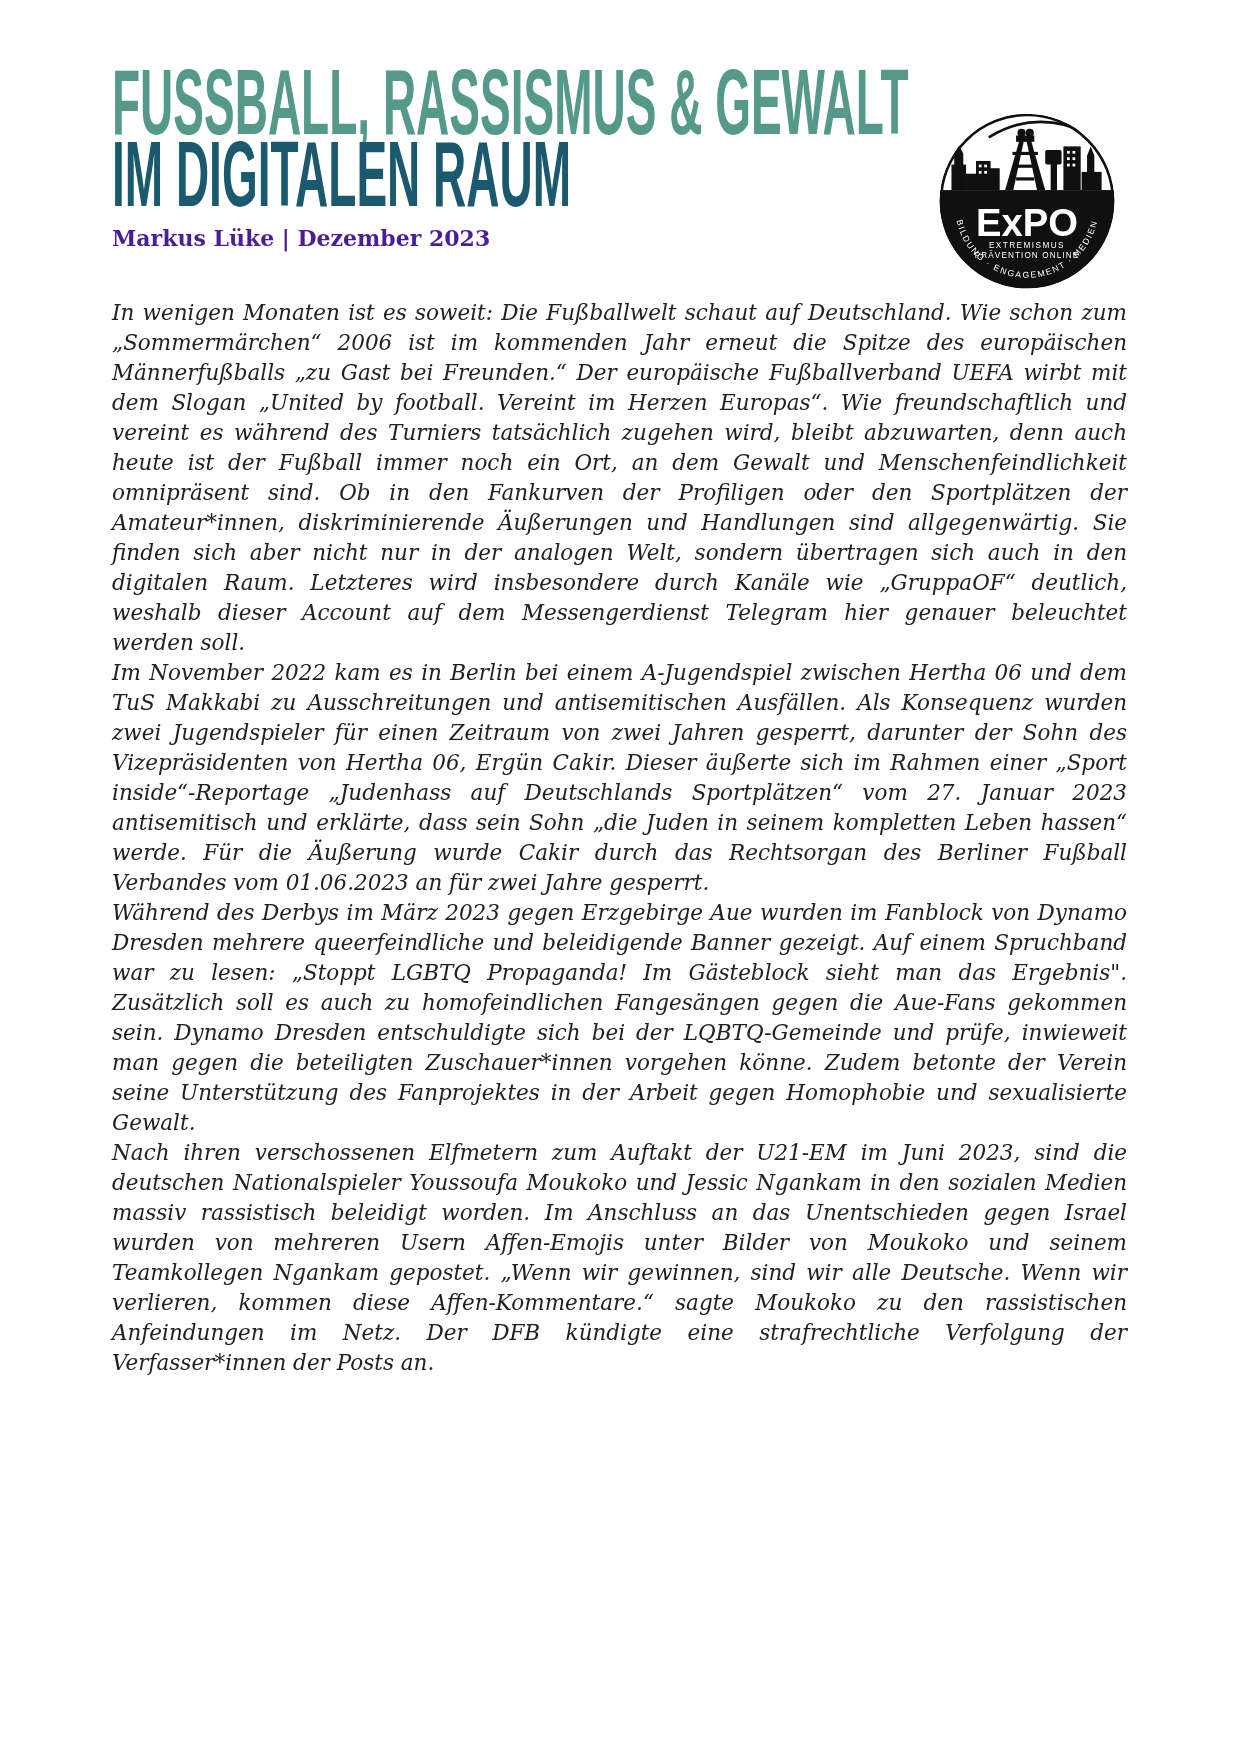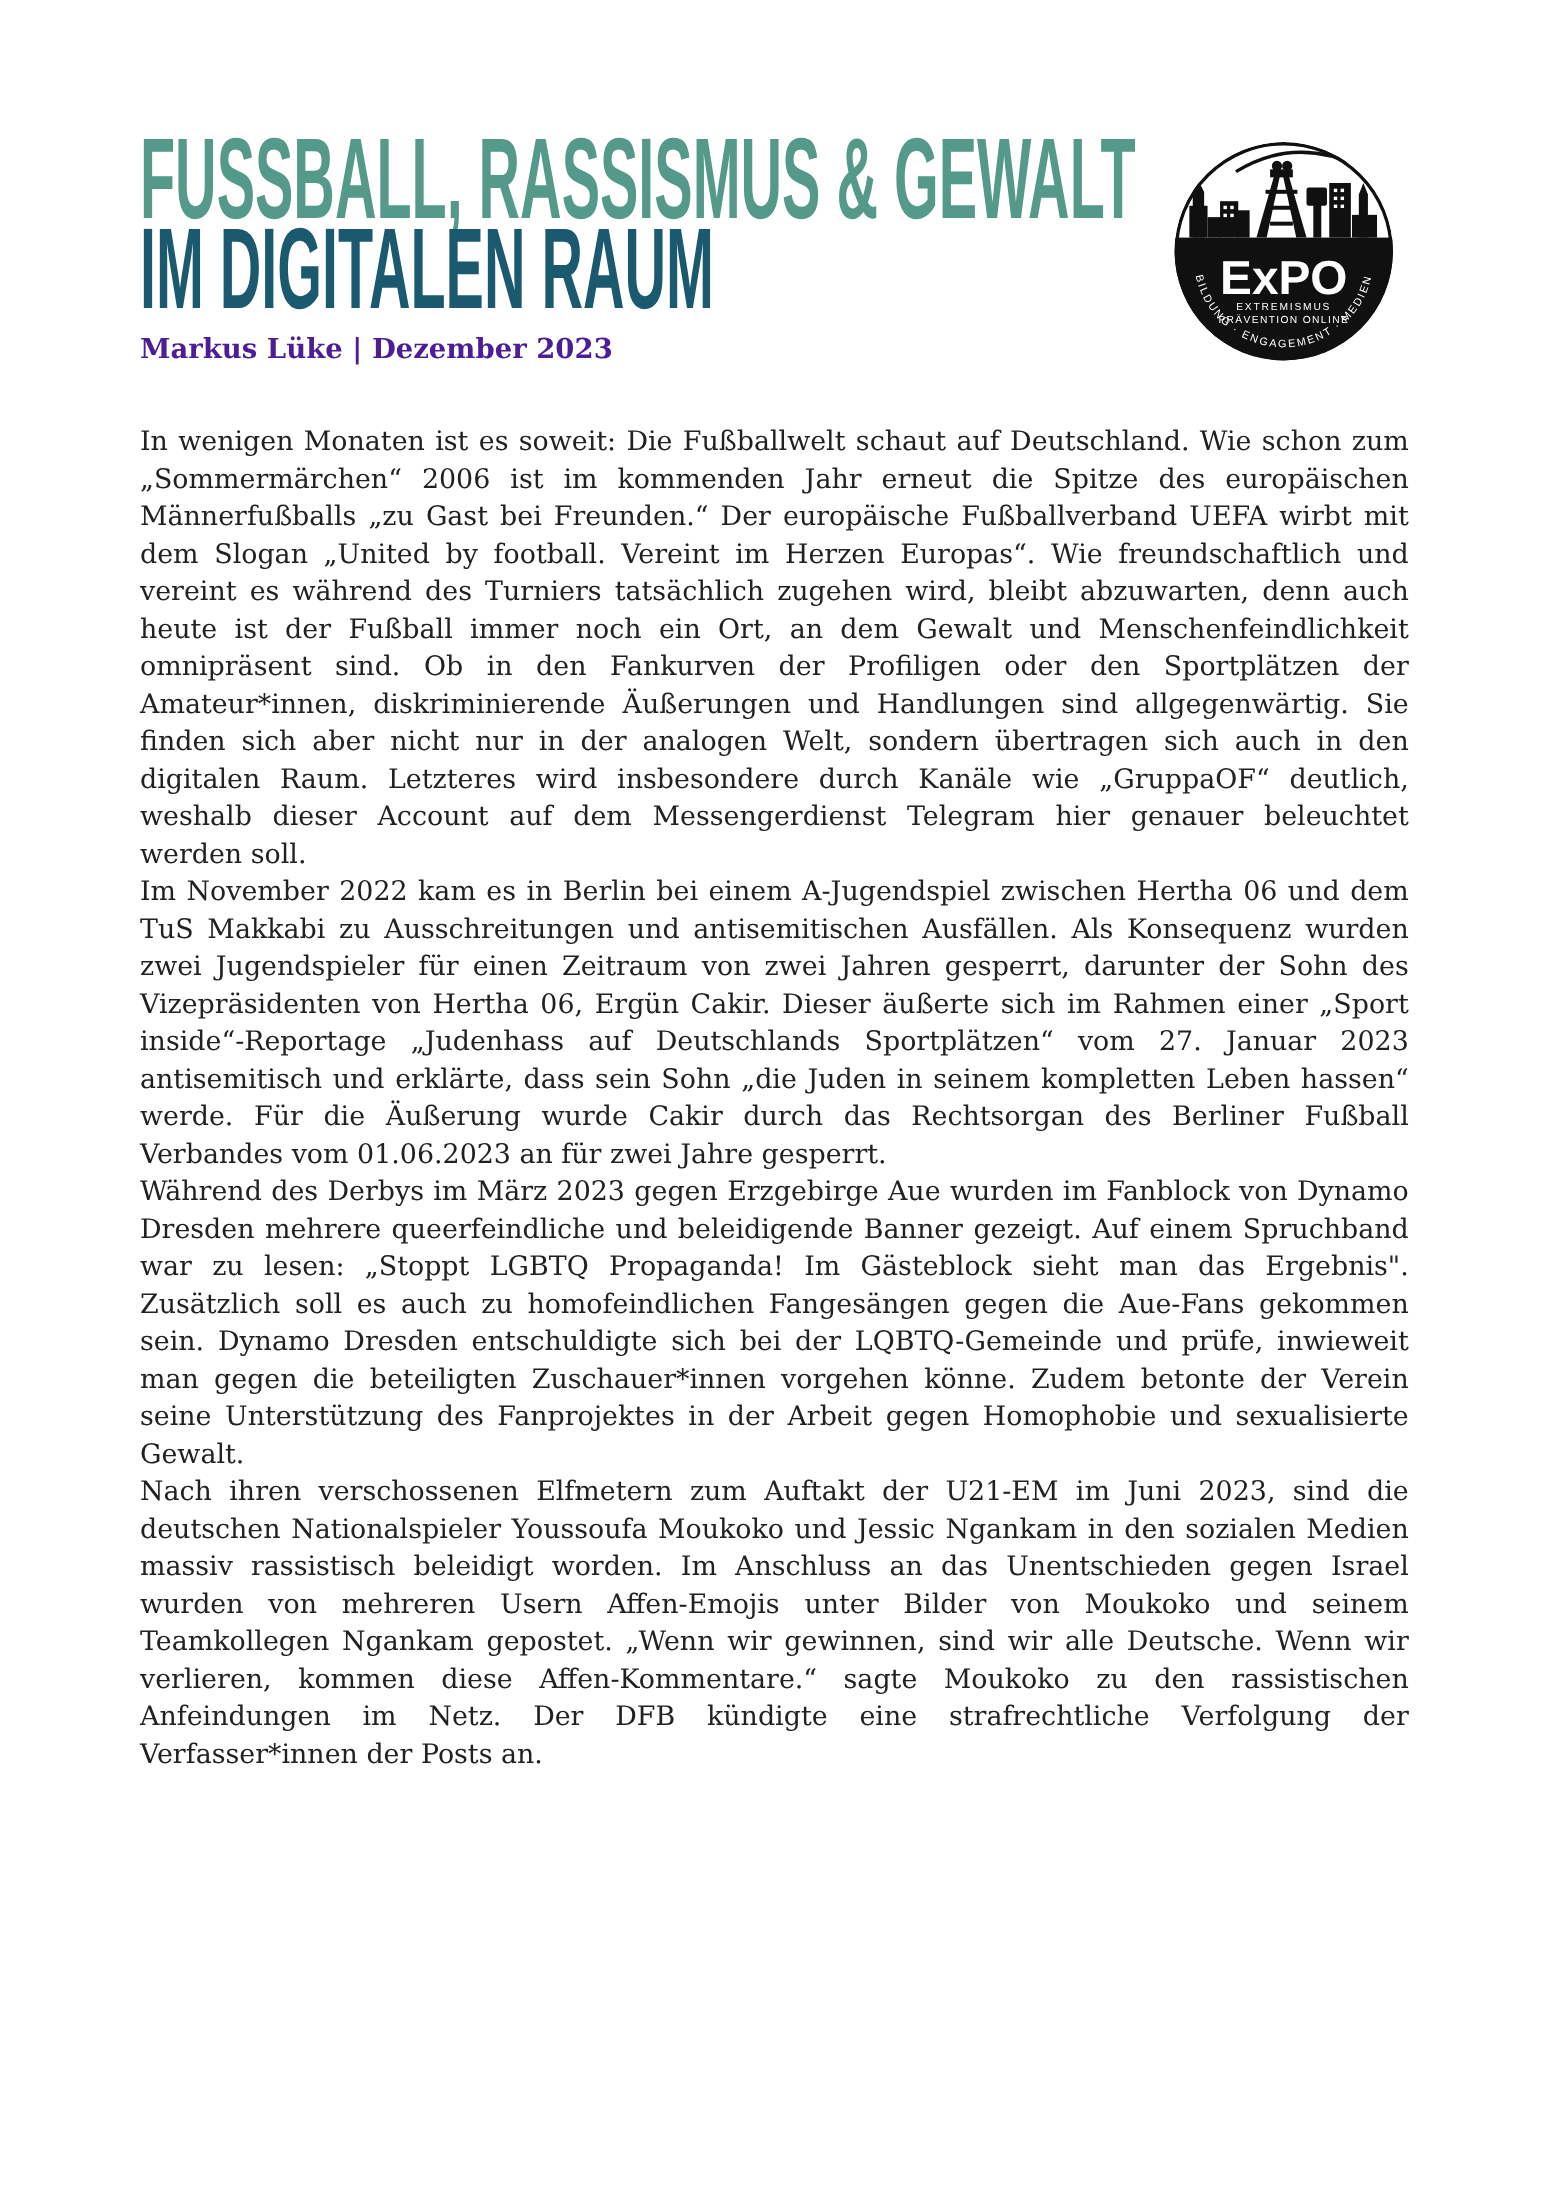--- a/index.html
+++ b/index.html
@@ -12,21 +12,21 @@
     font-family: "DejaVu Serif", serif;
     color: #212121;
   }
   .content {
     position: absolute;
     left: 112px;
     right: 112px;
     top: 0;
   }
   
-  .title-block { padding-top: 109px; }
+  .title-block { padding-top: 68px; }
   .title-line {
     font-family: "Liberation Sans", sans-serif;
     font-weight: 700;
     font-size: 92px;
     line-height: 68px;
     white-space: nowrap;
     transform: scaleX(0.50);
     transform-origin: left center;
     letter-spacing: 0px;
   }
@@ -41,21 +41,21 @@
   }
   
   .logo {
     position: absolute;
     left: 936px;
     top: 110px;
     width: 182px;
     height: 182px;
   }
   
-  .article { margin-top: 46px; }
+  .article { margin-top: 46px; font-style: italic; }
   .para {
     font-size: 21.5px;
     line-height: 30px;
     text-align: justify;
     margin: 0;
   }
   .section-heading {
     font-size: 21.5px;
     line-height: 30px;
     font-weight: 700;

